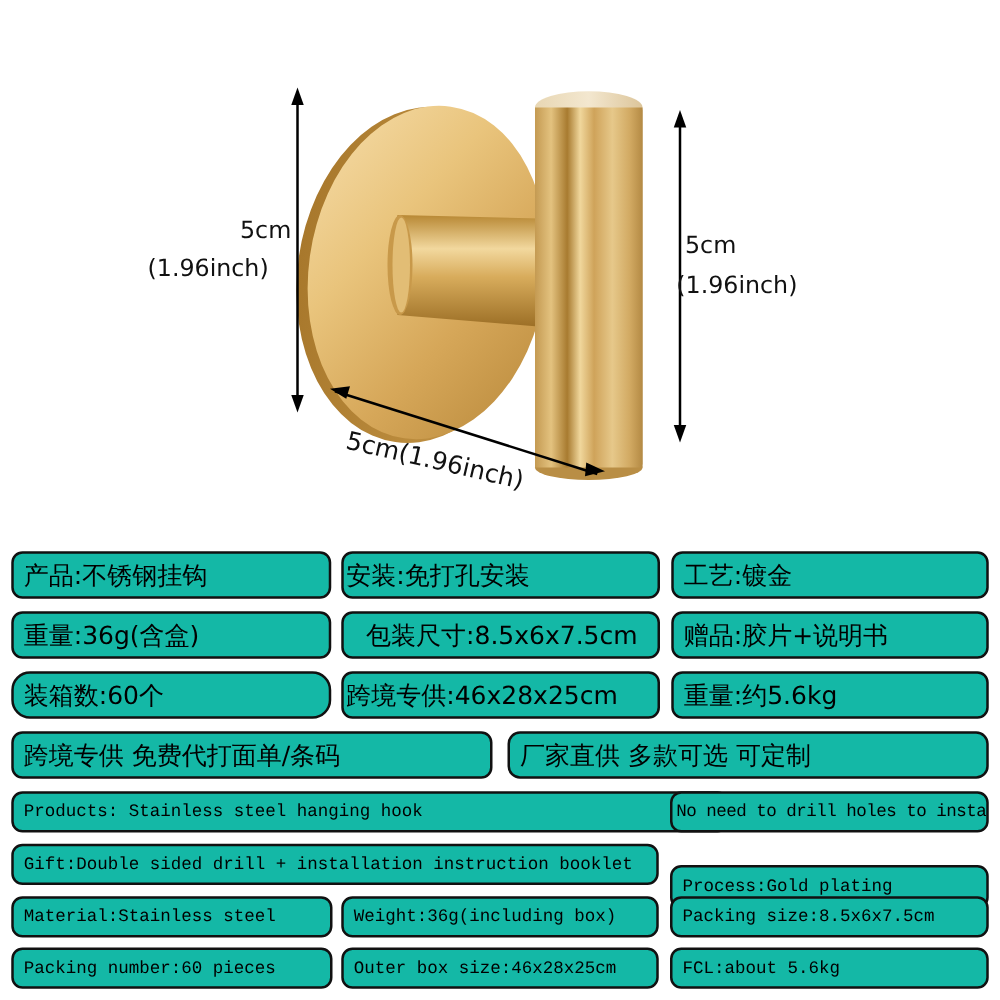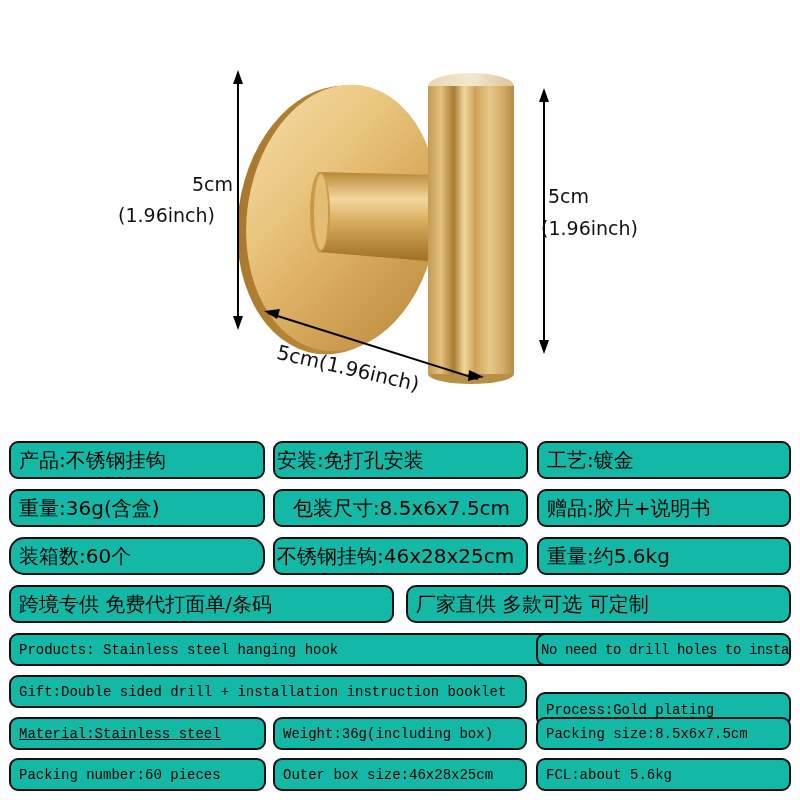--- a/index.html
+++ b/index.html
@@ -129,21 +129,21 @@
     <span>包装尺寸:8.5x6x7.5cm</span>
   </div>
   <div class="box cn" style="left:537px;top:489px;width:254px;height:38px;">
     <span>赠品:胶片+说明书</span>
   </div>
 
   <div class="box cn" style="left:9px;top:537px;width:256px;height:38px;border-radius:15px;">
     <span>装箱数:60个</span>
   </div>
   <div class="box cn tight" style="left:273px;top:537px;width:255px;height:38px;">
-    <span>不锈钢挂钩:46x28x25cm</span>
+    <span>跨境专供:46x28x25cm</span>
   </div>
   <div class="box cn" style="left:537px;top:537px;width:254px;height:38px;">
     <span>重量:约5.6kg</span>
   </div>
 
   <div class="box cn" style="left:9px;top:585px;width:385px;height:38px;">
     <span>跨境专供 免费代打面单/条码</span>
   </div>
   <div class="box cn" style="left:406px;top:585px;width:385px;height:38px;border-radius:10px;">
     <span>厂家直供 多款可选 可定制</span>
@@ -158,21 +158,21 @@
     <span>No need to drill holes to install</span>
   </div>
 
   <div class="box en" style="left:9px;top:675px;width:518px;height:33px;">
     <span>Gift:Double sided drill + installation instruction booklet</span>
   </div>
   <div class="box en" style="left:536px;top:692px;width:255px;height:35px;">
     <span>Process:Gold plating</span>
   </div>
 
-  <div class="box en" style="left:9px;top:717px;width:257px;height:33px;text-decoration:underline;">
+  <div class="box en" style="left:9px;top:717px;width:257px;height:33px;">
     <span>Material:Stainless steel</span>
   </div>
   <div class="box en" style="left:273px;top:717px;width:254px;height:33px;">
     <span>Weight:36g(including box)</span>
   </div>
   <div class="box en" style="left:536px;top:717px;width:255px;height:33px;">
     <span>Packing size:8.5x6x7.5cm</span>
   </div>
 
   <div class="box en" style="left:9px;top:758px;width:257px;height:33px;">

